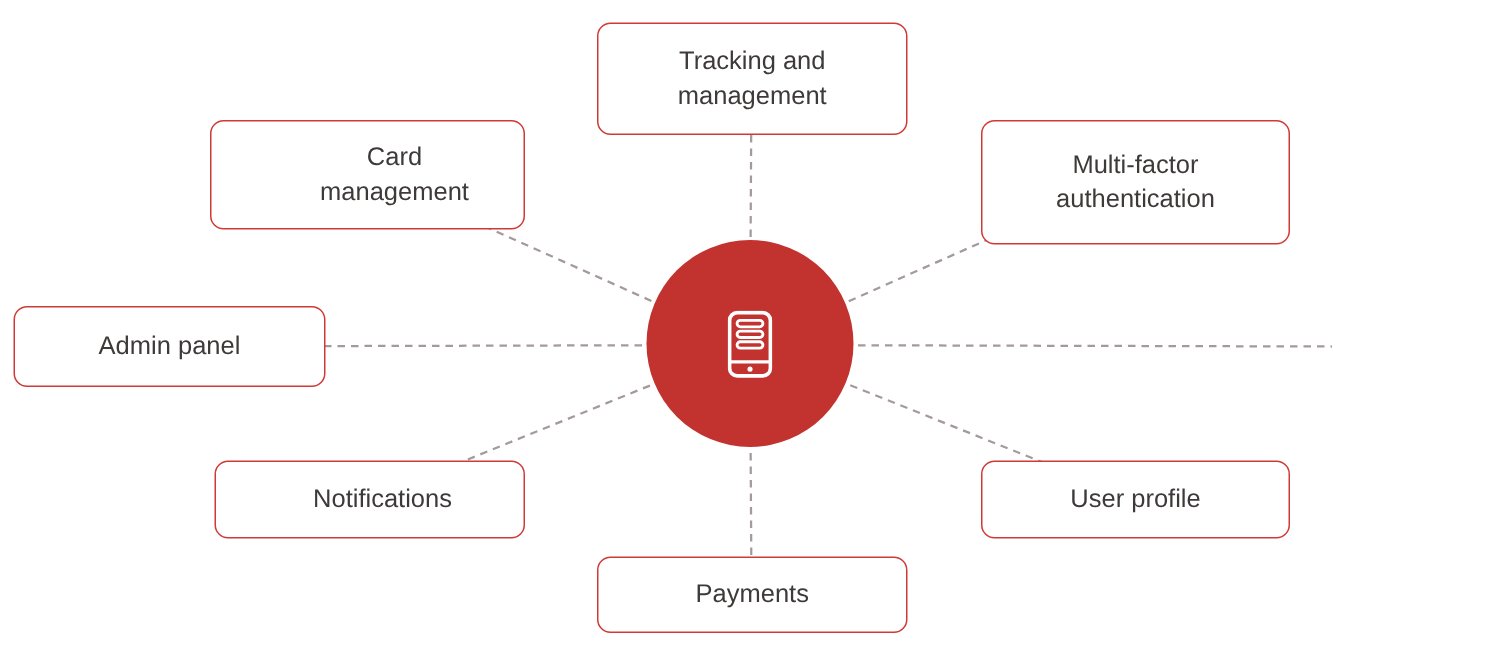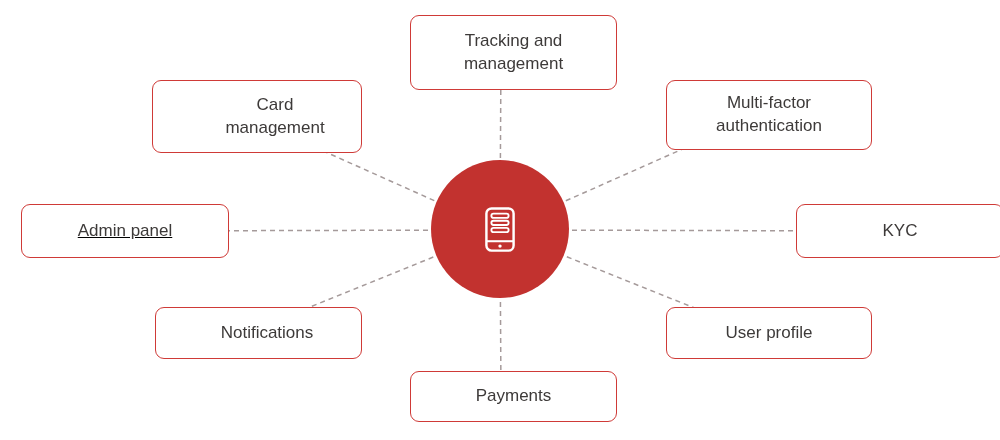--- a/index.html
+++ b/index.html
@@ -33,37 +33,36 @@
   .node {
     position: absolute;
     z-index: 1;
     background: #ffffff;
     border: 1.5px solid var(--border-red);
     border-radius: 9px;
     display: flex;
     align-items: center;
     justify-content: center;
     text-align: center;
-    margin-left: 12px;
   }
   .node-label {
     color: var(--text);
     font-size: 17px;
     line-height: 1.35;
     font-weight: 400;
     display: inline-block;
   }
   
   .n0 { left: 398px; top: 15px;  width: 207px; height: 75px; }
-  .n1 { left: 654px; top: 80px;  width: 206px; height: 70px; }
+  .n1 { left: 654px; top: 80px;  width: 206px; height: 83px; }
   .n2 { left: 784px; top: 204px; width: 208px; height: 54px; }
   .n3 { left: 654px; top: 307px; width: 206px; height: 52px; }
   .n4 { left: 398px; top: 371px; width: 207px; height: 51px; }
   .n5 { left: 143px; top: 307px; width: 207px; height: 52px; padding-left: 17px; }
-  .n6 { left: 9px;   top: 204px; width: 208px; height: 54px; text-decoration: underline; }
+  .n6 { left: 9px;   top: 204px; width: 208px; height: 54px; }
   .n7 { left: 140px; top: 80px;  width: 210px; height: 73px; padding-left: 36px; }
   
   .n0 .node-label { max-width: 150px; }
   .n1 .node-label { max-width: 160px; }
   .n7 .node-label { max-width: 125px; }
   .hub {
     position: absolute;
     z-index: 2;
     left: 431px; top: 160px;
     width: 138px; height: 138px;
@@ -90,23 +89,20 @@
     <line x1="500" y1="230" x2="113" y2="231"></line>
     <line x1="500" y1="230" x2="245" y2="116"></line>
   </svg>
 
   <div class="node n0">
     <span class="node-label">Tracking and management</span>
   </div>
   <div class="node n1">
     <span class="node-label">Multi-factor authentication</span>
   </div>
-  <div class="node n2">
-    <span class="node-label">KYC</span>
-  </div>
   <div class="node n4">
     <span class="node-label">Payments</span>
   </div>
   <div class="node n3">
     <span class="node-label">User profile</span>
   </div>
   <div class="node n5">
     <span class="node-label">Notifications</span>
   </div>
   <div class="node n6">

